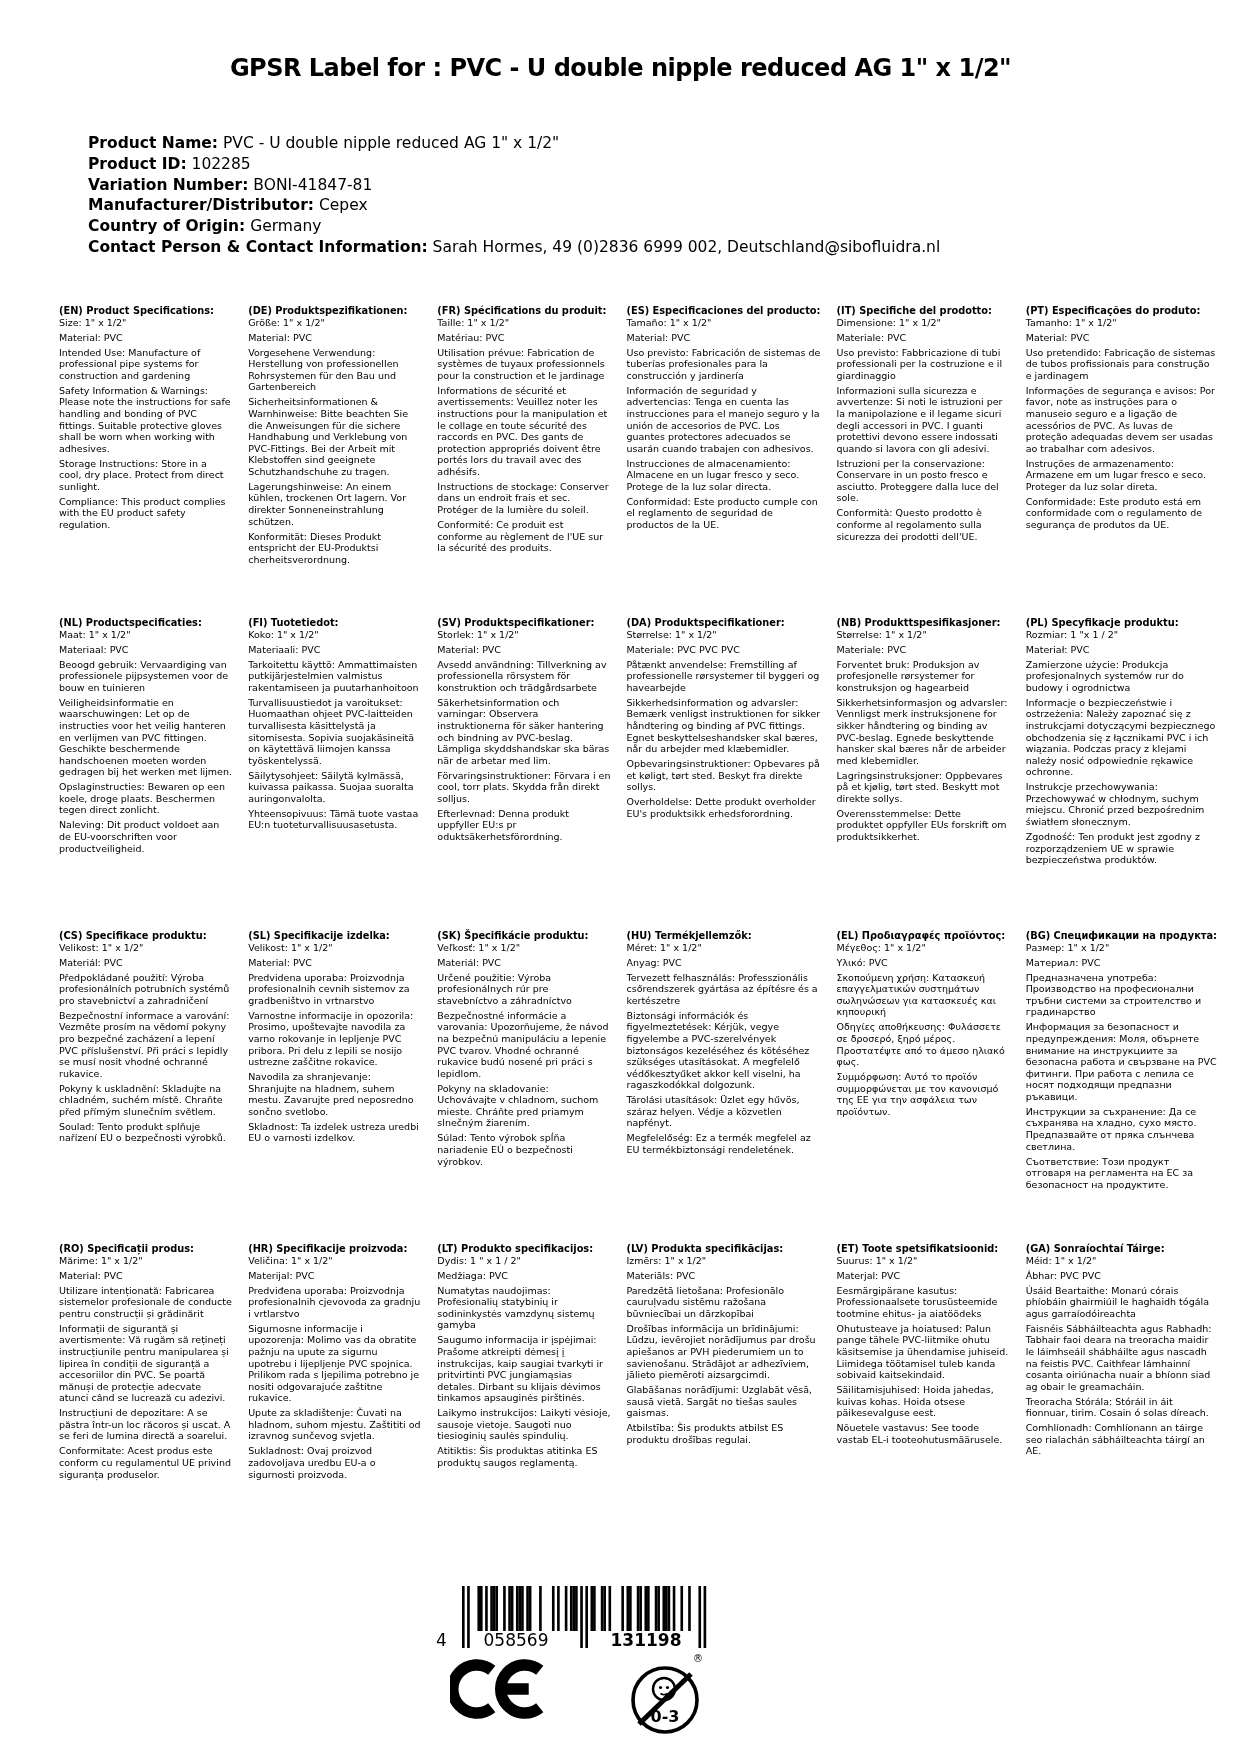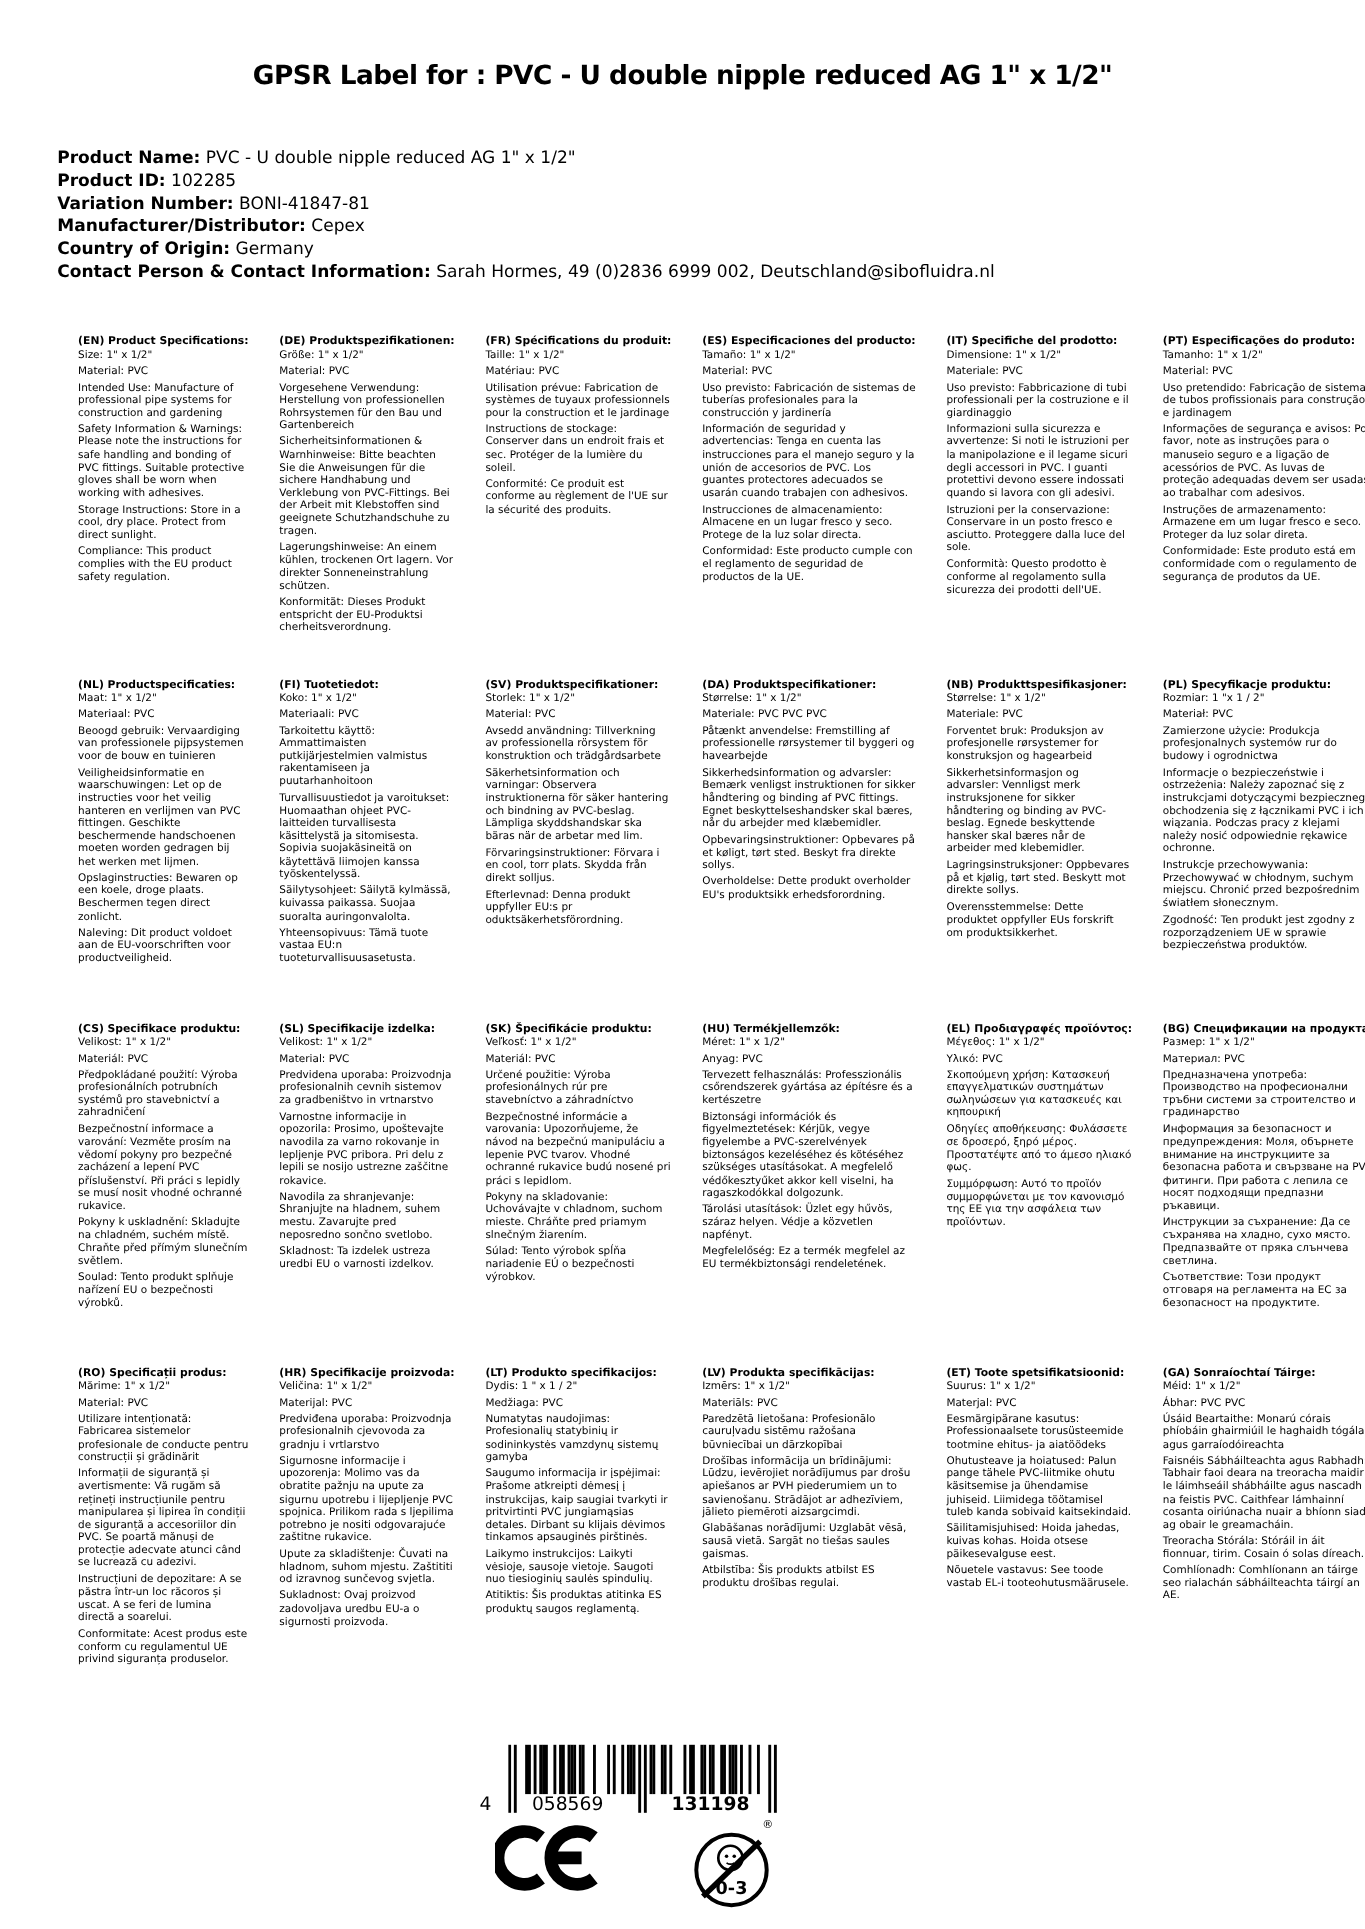--- a/index.html
+++ b/index.html
@@ -7,28 +7,28 @@
     width:1241px;height:1754px;position:relative;background:#ffffff;color:#000;
     font-family:"DejaVu Sans","Liberation Sans",sans-serif;
     -webkit-font-smoothing:antialiased;
   }
   .title{
     position:absolute;top:54px;left:0;width:100%;text-align:center;
     font-size:24px;font-weight:bold;letter-spacing:-0.5px;
   }
   .product-info{position:absolute;left:52px;top:133px;font-size:15.5px;line-height:20.8px;}
   .info-line{white-space:nowrap;}
-  .info-label{font-weight:bold;}
+  .info-label{font-weight:bold;margin-left:36px;}
   .info-value{font-weight:normal;}
   .grid{
     position:absolute;left:59px;top:305px;width:1158px;
     display:grid;grid-template-columns:repeat(6,1fr);column-gap:16px;
     grid-template-rows:312px 313px 313px auto;
   }
-  .lang-block{font-size:9.5px;line-height:11.6px;overflow:visible;margin-left:12px;}
+  .lang-block{font-size:9.5px;line-height:11.6px;overflow:visible;}
   .lang-heading{font-weight:bold;font-size:9.8px;white-space:nowrap;}
   .lang-block p{margin:0 0 3.4px 0;}
   
   .barcode{position:absolute;left:462px;top:1586px;width:245px;height:66px;}
   .bc-num{position:absolute;top:45px;font-size:17px;line-height:18px;}
   .bc-lead{left:-26px;}
   .bc-g1{left:0;width:108px;text-align:center;}
   .bc-g2{left:123px;width:122px;text-align:center;font-weight:bold;}
   .ce-mark{position:absolute;left:450px;top:1659px;}
   .age-mark{position:absolute;left:628px;top:1650px;}
@@ -64,20 +64,21 @@
       <p>Vorgesehene Verwendung: Herstellung von professionellen Rohrsystemen für den Bau und Gartenbereich</p>
       <p>Sicherheitsinformationen &amp; Warnhinweise: Bitte beachten Sie die Anweisungen für die sichere Handhabung und Verklebung von PVC-Fittings. Bei der Arbeit mit Klebstoffen sind geeignete Schutzhandschuhe zu tragen.</p>
       <p>Lagerungshinweise: An einem kühlen, trockenen Ort lagern. Vor direkter Sonneneinstrahlung schützen.</p>
       <p>Konformität: Dieses Produkt entspricht der EU-Produktsi cherheitsverordnung.</p>
     </div>
     <div class="lang-block">
       <div class="lang-heading">(FR) Spécifications du produit:</div>
       <p>Taille: 1" x 1/2"</p>
       <p>Matériau: PVC</p>
       <p>Utilisation prévue: Fabrication de systèmes de tuyaux professionnels pour la construction et le jardinage</p>
+      <p>Informations de sécurité et avertissements: Veuillez noter les instructions pour la manipulation et le collage en toute sécurité des raccords en PVC. Des gants de protection appropriés doivent être portés lors du travail avec des adhésifs.</p>
       <p>Instructions de stockage: Conserver dans un endroit frais et sec. Protéger de la lumière du soleil.</p>
       <p>Conformité: Ce produit est conforme au règlement de l'UE sur la sécurité des produits.</p>
     </div>
     <div class="lang-block">
       <div class="lang-heading">(ES) Especificaciones del producto:</div>
       <p>Tamaño: 1" x 1/2"</p>
       <p>Material: PVC</p>
       <p>Uso previsto: Fabricación de sistemas de tuberías profesionales para la construcción y jardinería</p>
       <p>Información de seguridad y advertencias: Tenga en cuenta las instrucciones para el manejo seguro y la unión de accesorios de PVC. Los guantes protectores adecuados se usarán cuando trabajen con adhesivos.</p>
       <p>Instrucciones de almacenamiento: Almacene en un lugar fresco y seco. Protege de la luz solar directa.</p>

